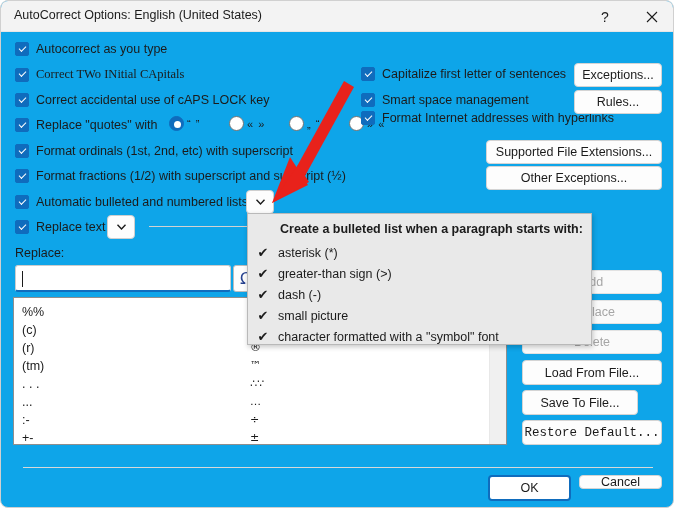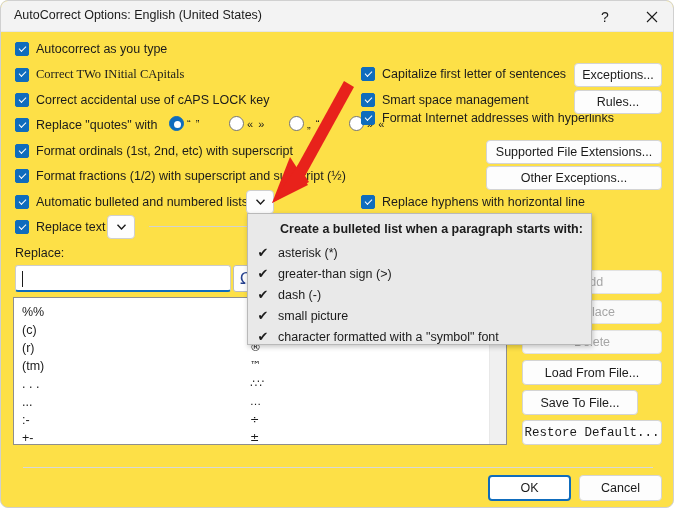--- a/index.html
+++ b/index.html
@@ -7,21 +7,21 @@
     margin: 0; padding: 0;
     width: 674px; height: 508px;
     background: #ffffff;
     font-family: "Liberation Sans", sans-serif;
     overflow: hidden;
   }
   #dialog {
     position: absolute;
     left: 0; top: 0;
     width: 674px; height: 508px;
-    background: #fde047;
+    background: #0ea5e9;
     border: 1px solid #d0d0d0;
     border-radius: 8px;
     overflow: hidden;
   }
   
   #titlebar {
     position: absolute; left: 0; top: 0;
     width: 674px; height: 31px;
     background: #f3f3f3;
     border-bottom: 1px solid #e6e6e6;
@@ -277,24 +277,20 @@
     <span class="lbl">Capitalize first letter of sentences</span>
   </div>
   <div class="row" style="left:360px; top:92px;">
     <span class="cb"></span>
     <span class="lbl">Smart space management</span>
   </div>
   <div class="row" style="left:360px; top:110px;">
     <span class="cb"></span>
     <span class="lbl">Format Internet addresses with hyperlinks</span>
   </div>
-  <div class="row" style="left:360px; top:194px;">
-    <span class="cb"></span>
-    <span class="lbl">Replace hyphens with horizontal line</span>
-  </div>
 
   <div class="btn" style="left:573px; top:62px; width:88px; height:24px;">Exceptions...</div>
   <div class="btn" style="left:573px; top:89px; width:88px; height:24px;">Rules...</div>
   <div class="btn" style="left:485px; top:139px; width:176px; height:24px;">Supported File Extensions...</div>
   <div class="btn" style="left:485px; top:165px; width:176px; height:24px;">Other Exceptions...</div>
 
   <div id="replace-label">Replace:</div>
   <div id="replace-input">
     <div id="replace-caret"></div>
   </div>
@@ -370,15 +366,15 @@
   <svg id="arrow" viewBox="0 0 110 125">
     <g>
       <path d="M98 6 L44 104 L34 98 L88 0 Z" fill="#e8221b"></path>
       <path d="M16 122 L52 104 L34 76 Z" fill="#e8221b"></path>
       <path d="M16 122 L53 101 L42 84 Z" fill="#e8221b"></path>
     </g>
   </svg>
 
   <div id="sep"></div>
   <div class="btn primary" style="left:487px; top:474px; width:83px; height:26px;">OK</div>
-  <div class="btn" style="left:578px; top:474px; width:83px; height:26px;">Cancel</div>
+  <div class="btn" style="left:578px; top:474px; width:83px; height:14px;">Cancel</div>
 
 </div>
 
 </body></html>

